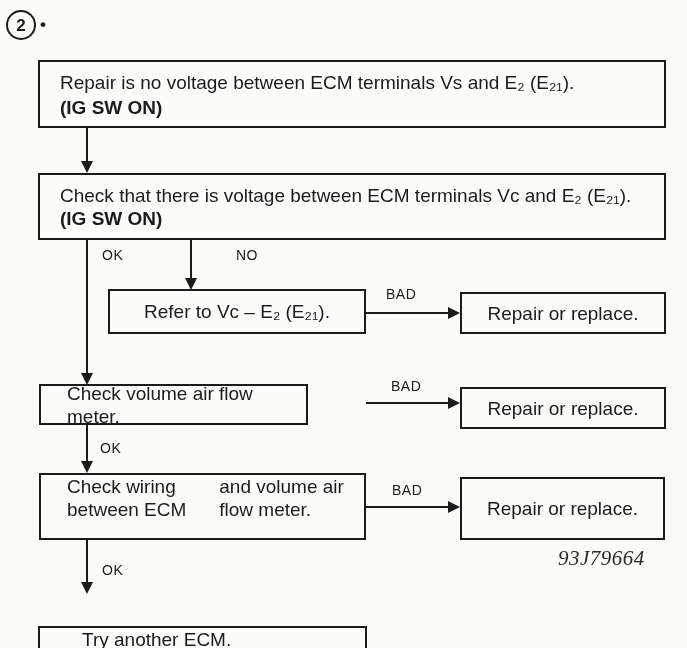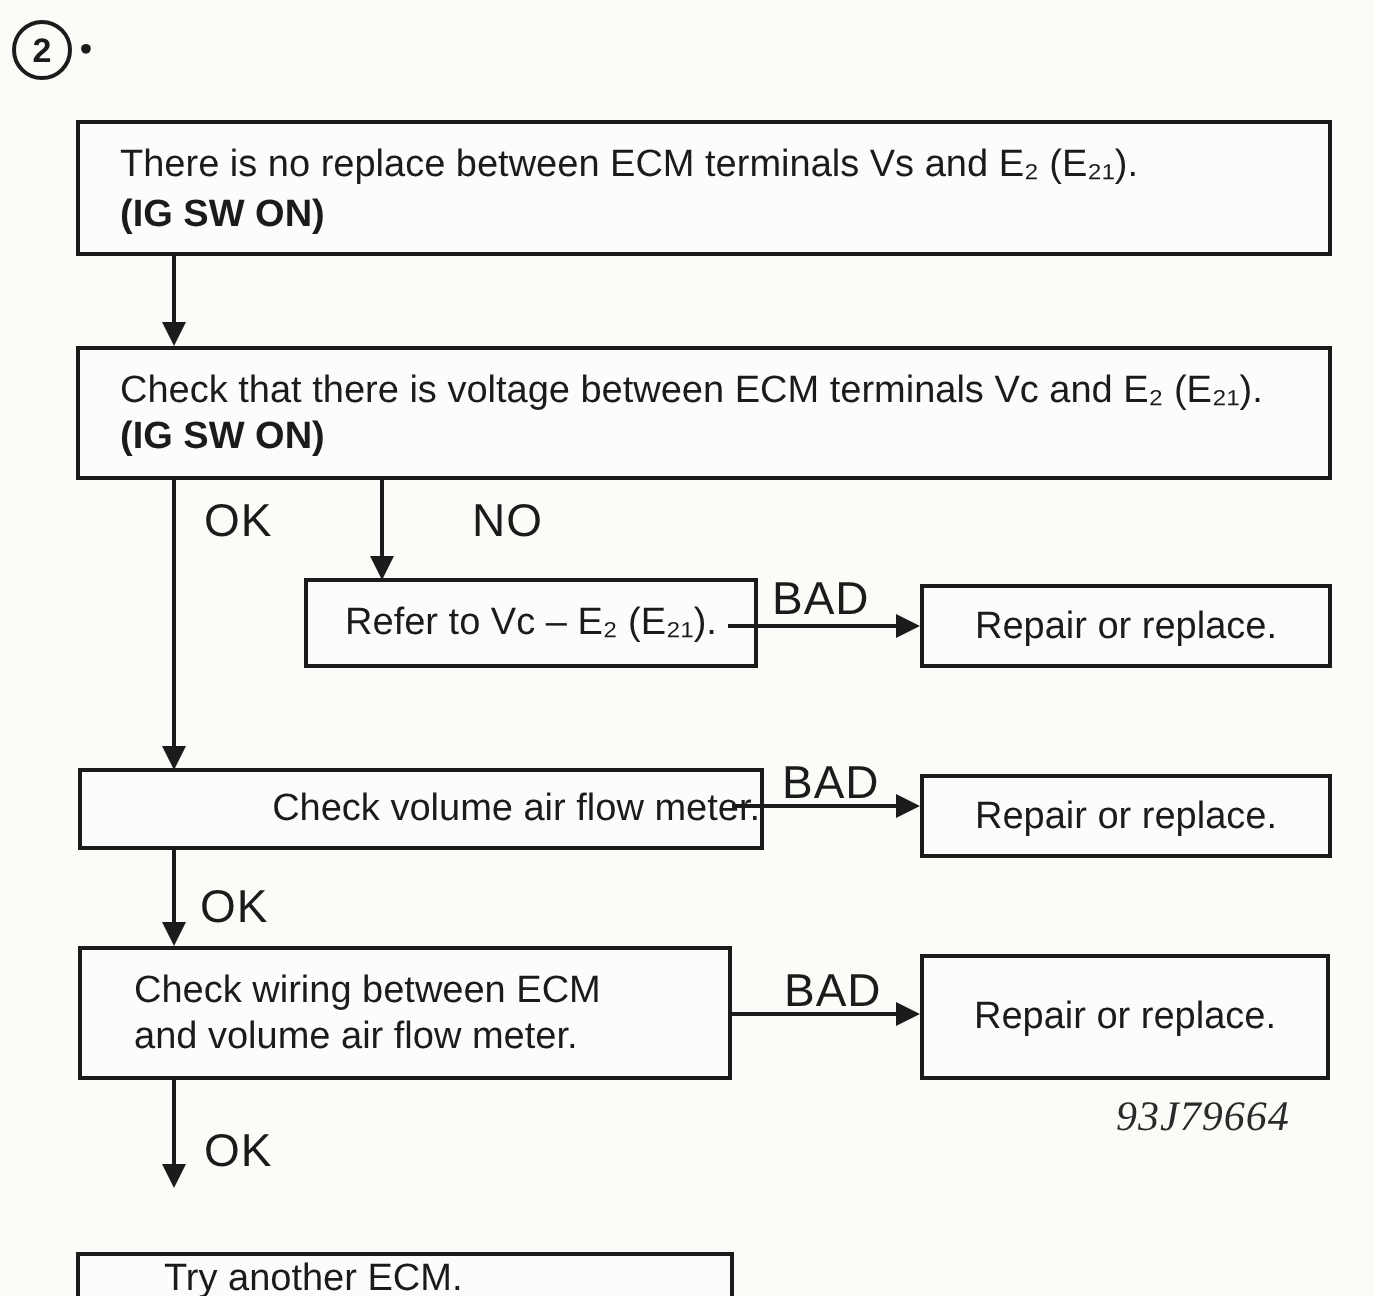--- a/index.html
+++ b/index.html
@@ -26,25 +26,25 @@
   
   .box{
     position:absolute;box-sizing:border-box;
     border:2.5px solid #1b1b1b;background:#fcfcfa;
     font-size:19px;line-height:23px;color:#1b1b1b;
   }
   .b-symptom{left:38px;top:60px;width:628px;height:68px;padding:9px 14px 6px 20px;}
   .b-symptom .note{display:block;font-weight:bold;margin-top:2px;}
   .b-checkvolt{left:38px;top:173px;width:628px;height:67px;padding:9px 6px 6px 20px;}
   .b-checkvolt .note{font-weight:bold;}
-  .b-refer{left:108px;top:289px;width:227px;height:45px;display:flex;align-items:center;justify-content:center;margin-left:44px;}
+  .b-refer{left:108px;top:289px;width:258px;height:45px;display:flex;align-items:center;justify-content:center;}
   .b-repair1{left:460px;top:292px;width:206px;height:42px;display:flex;align-items:center;justify-content:center;}
-  .b-meter{left:39px;top:384px;width:343px;height:41px;display:flex;align-items:center;padding-left:26px;box-sizing:border-box;justify-content:flex-end;}
+  .b-meter{left:39px;top:384px;width:269px;height:41px;display:flex;align-items:center;padding-left:26px;box-sizing:border-box;}
   .b-repair2{left:460px;top:387px;width:206px;height:42px;display:flex;align-items:center;justify-content:center;}
-  .b-wiring{left:39px;top:473px;width:327px;height:67px;display:flex;flex-direction:column;justify-content:center;padding-left:26px;box-sizing:border-box;}
+  .b-wiring{left:39px;top:473px;width:327px;height:67px;display:flex;flex-direction:row;justify-content:center;padding-left:26px;box-sizing:border-box;}
   .b-repair3{left:460px;top:477px;width:205px;height:63px;display:flex;align-items:center;justify-content:center;}
   .b-tryecm{left:38px;top:594px;width:329px;height:44px;display:flex;align-items:flex-start;padding-left:42px;box-sizing:border-box;margin-top:32px;}
   
   .vline,.hline{position:absolute;background:#1b1b1b;}
   .vline{width:2px;}
   .hline{height:2px;}
   .l-a    {left:86px;top:128px;height:40px;}
   .l-main {left:86px;top:240px;height:137px;}
   .l-no   {left:190px;top:240px;height:42px;}
   .l-ok2  {left:86px;top:425px;height:41px;}
@@ -57,21 +57,21 @@
   .arr-right{border-top:6px solid transparent;border-bottom:6px solid transparent;border-left:12px solid #1b1b1b;}
   .a-a   {left:81px;top:161px;}
   .a-main{left:81px;top:373px;}
   .a-no  {left:185px;top:278px;}
   .a-ok2 {left:81px;top:461px;}
   .a-ok3 {left:81px;top:582px;}
   .a-bad1{left:448px;top:307px;}
   .a-bad2{left:448px;top:397px;}
   .a-bad3{left:448px;top:501px;}
   
-  .blabel{position:absolute;font-size:23px;letter-spacing:.5px;}
+  .blabel{position:absolute;font-size:14px;letter-spacing:.5px;}
   .lb-ok1{left:102px;top:247px;}
   .lb-no1{left:218px;top:247px;margin-left:18px;}
   .lb-bad1{left:386px;top:286px;}
   .lb-bad2{left:391px;top:378px;}
   .lb-ok2{left:100px;top:440px;}
   .lb-bad3{left:392px;top:482px;}
   .lb-ok3{left:102px;top:562px;}
   
   .doc-code{
     position:absolute;left:558px;top:546px;
@@ -83,21 +83,21 @@
 <body>
 
 <div class="canvas">
 
   <div class="header">
     <span class="circled-num">2</span>
     <span class="hdr-bullet">•</span>
   </div>
 
   <div class="box b-symptom">
-    <span>There is no replace between ECM terminals Vs and E₂ (E₂₁).</span>
+    <span>Repair is no voltage between ECM terminals Vs and E₂ (E₂₁).</span>
     <span class="note">(IG SW ON)</span>
   </div>
 
   <div class="box b-checkvolt">
     <span>Check that there is voltage between ECM terminals Vc and E₂ (E₂₁).</span>
     <span class="note">(IG SW ON)</span>
   </div>
 
   <div class="box b-refer">
     <span>Refer to Vc – E₂ (E₂₁).</span>

